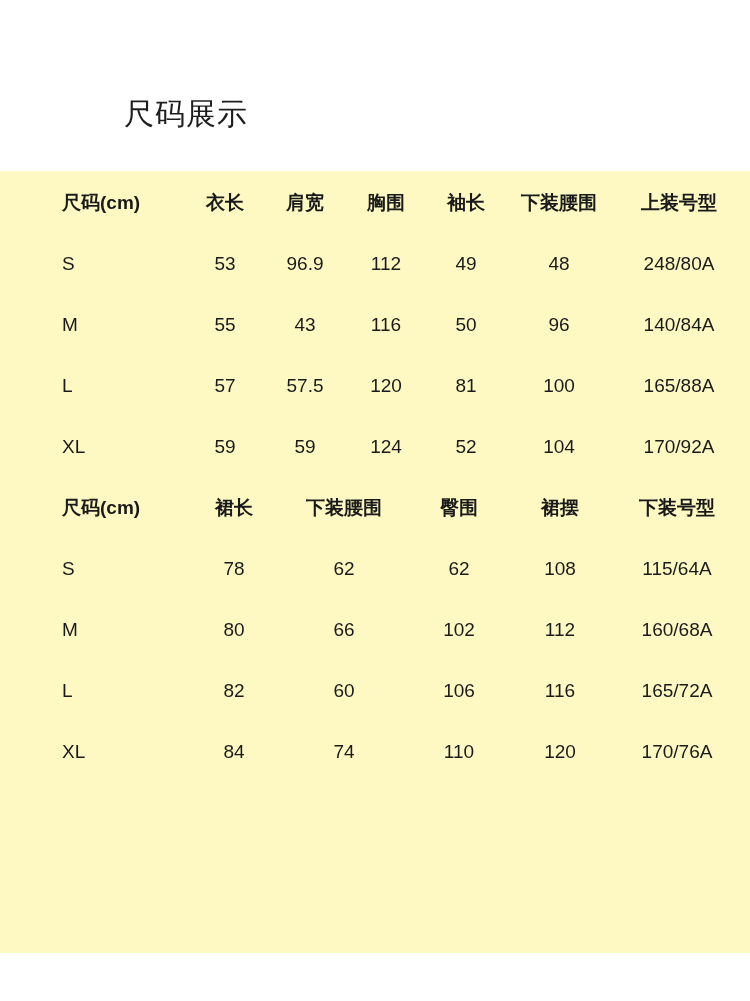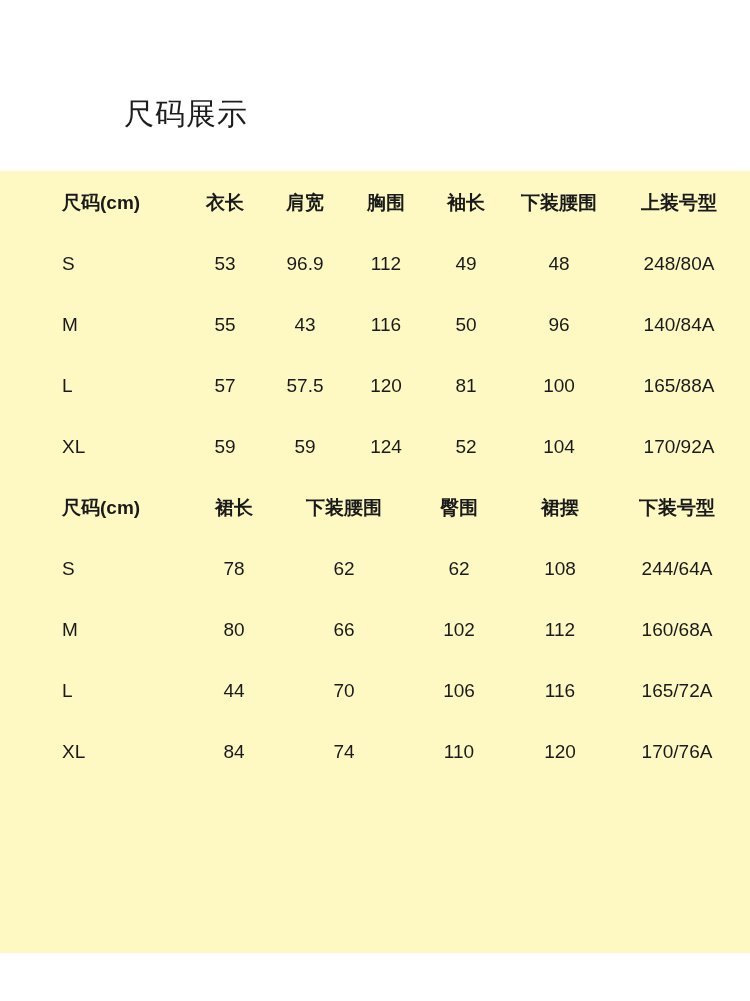--- a/index.html
+++ b/index.html
@@ -192,34 +192,34 @@
           <th class="hcell">下装号型</th>
         </tr>
       </thead>
       <tbody>
         <tr>
           <td class="cell first">S</td>
           <td class="cell">78</td>
           <td class="cell">62</td>
           <td class="cell">62</td>
           <td class="cell">108</td>
-          <td class="cell">244/64A</td>
+          <td class="cell">115/64A</td>
         </tr>
         <tr>
           <td class="cell first">M</td>
           <td class="cell">80</td>
           <td class="cell">66</td>
           <td class="cell">102</td>
           <td class="cell">112</td>
           <td class="cell">160/68A</td>
         </tr>
         <tr>
           <td class="cell first">L</td>
-          <td class="cell">44</td>
-          <td class="cell">70</td>
+          <td class="cell">82</td>
+          <td class="cell">60</td>
           <td class="cell">106</td>
           <td class="cell">116</td>
           <td class="cell">165/72A</td>
         </tr>
         <tr>
           <td class="cell first">XL</td>
           <td class="cell">84</td>
           <td class="cell">74</td>
           <td class="cell">110</td>
           <td class="cell">120</td>

